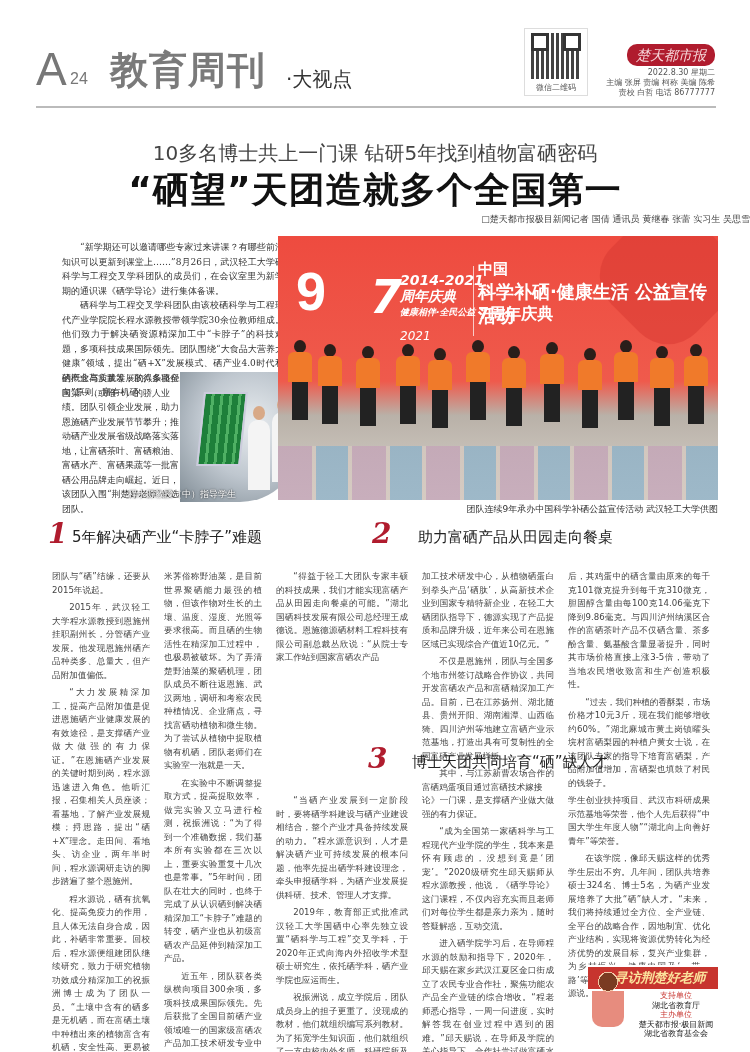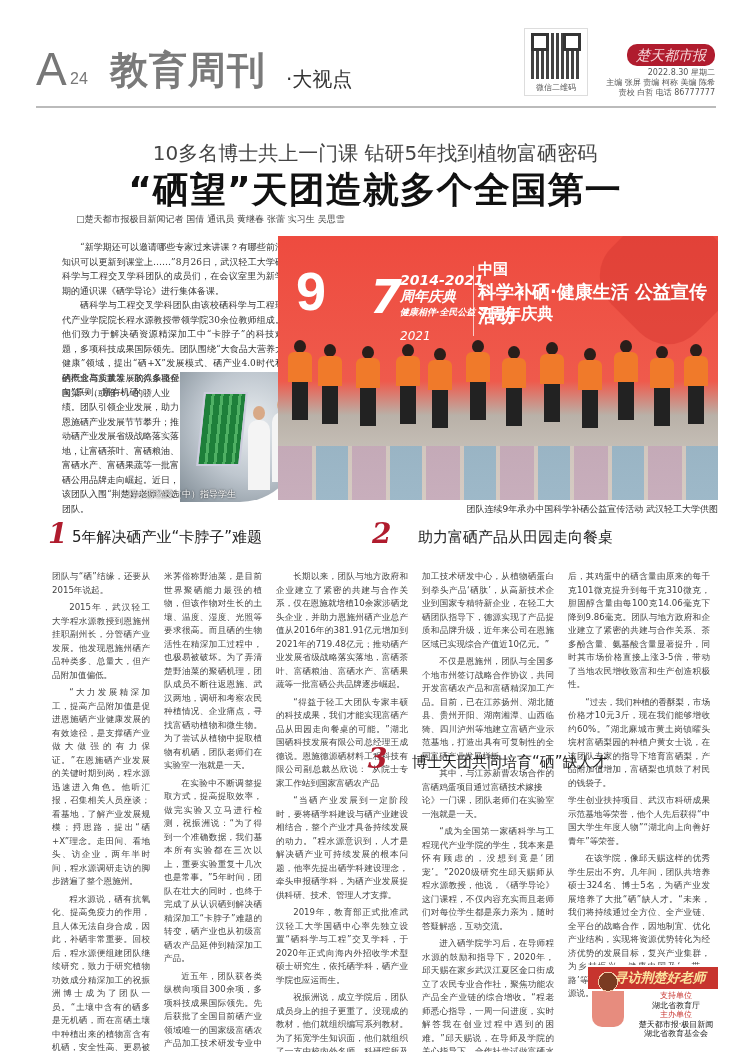--- a/index.html
+++ b/index.html
@@ -18,21 +18,21 @@
       #222;opacity:.85;}
   .qr-code::before,.qr-code::after{content:"";position:absolute;width:12px;height:12px;border:3px solid #111;background:#fff;}
   .qr-code::before{left:0;top:0;}
   .qr-code::after{right:0;top:0;}
   .qr-label{position:absolute;left:0;width:62px;top:53px;font-size:8px;text-align:center;color:#555;}
   .brand{left:627px;top:44px;width:88px;height:22px;background:#b01c2e;color:#f6d7da;font-size:14px;text-align:center;line-height:22px;font-style:italic;font-family:"DejaVu Serif",serif;border-radius:10px;}
   .meta{left:600px;top:68px;width:115px;text-align:right;font-size:8px;line-height:10px;color:#555;}
   
   .kicker{left:0;width:750px;top:140px;text-align:center;font-size:20px;color:#444;}
   .headline{left:0;width:750px;top:166px;text-align:center;font-size:36px;font-weight:bold;color:#111;letter-spacing:1px;}
-  .byline{left:0;width:750px;top:213px;text-align:left;font-size:9px;color:#444;padding-left:76px;box-sizing:border-box;}
+  .byline{left:0;width:750px;top:213px;text-align:right;font-size:9px;color:#444;padding-left:76px;box-sizing:border-box;}
   
   .intro{left:62px;top:240px;width:222px;font-family:"DejaVu Serif",serif;font-size:9px;line-height:14.5px;color:#333;text-align:justify;}
   .intro p{margin:0;text-indent:2em;}
   .intro-narrow{left:62px;top:371px;width:118px;font-family:"DejaVu Serif",serif;font-size:9px;line-height:14.5px;color:#333;}
   .intro-narrow p{margin:0;}
   
   .lab-photo{left:180px;top:372px;width:120px;height:130px;border-radius:0 0 60px 0;overflow:hidden;
     background:radial-gradient(circle at 60% 40%,#e8ecef 0,#bfc7cf 50%,#7f8b94 100%);}
   .lab-glass{position:absolute;left:20px;top:20px;width:40px;height:70px;background:repeating-linear-gradient(90deg,#1e7f3a 0 6px,#4fb064 6px 9px);transform:skewX(-6deg);border:2px solid #ccd;}
   .lab-person{position:absolute;width:22px;height:70px;border-radius:10px 10px 0 0;background:#f4f4f4;}
@@ -198,42 +198,41 @@
 </div>
 <div class="abs col" style="left:160px;top:566px;width:106px;">
   <p class="cont">米荠俗称野油菜，是目前世界聚硒能力最强的植物，但该作物对生长的土壤、温度、湿度、光照等要求很高。而且硒的生物活性在精深加工过程中，也极易被破坏。为了弄清楚野油菜的聚硒机理，团队成员不断往返恩施、武汉两地，调研和考察农民种植情况、企业痛点，寻找富硒动植物和微生物。为了尝试从植物中提取植物有机硒，团队老师们在实验室一泡就是一天。</p>
   <p>在实验中不断调整提取方式，提高提取效率，做完实验又立马进行检测，祝振洲说：“为了得到一个准确数据，我们基本所有实验都在三次以上，重要实验重复十几次也是常事。”5年时间，团队在壮大的同时，也终于完成了从认识硒到解决硒精深加工“卡脖子”难题的转变，硒产业也从初级富硒农产品延伸到精深加工产品。</p>
   <p>近五年，团队获各类纵横向项目300余项，多项科技成果国际领先。先后获批了全国目前硒产业领域唯一的国家级富硒农产品加工技术研发专业中心；创立了全国最高层次的硒产业技术与健康中国创新平台联盟，和全国第一家硒科学与工程现代产业学院；设置了全国第一个硒科学与工程交叉学科硕士点，全国第一个涉硒院士专家工作站与博士后科研工作站，全国第一家具有独立研发检测认证国家级资质的第三方评价办公室。</p>
 </div>
 
 <div class="abs sec-num" style="left:372px;top:520px;">2</div>
 <div class="abs sec-title" style="left:418px;top:528px;">助力富硒产品从田园走向餐桌</div>
 <div class="abs col" style="left:272px;top:566px;width:140px;">
-  <p>长期以来，团队与地方政府和企业建立了紧密的共建与合作关系，仅在恩施就培植10余家涉硒龙头企业，并助力恩施州硒产业总产值从2016年的381.91亿元增加到2021年的719.48亿元；推动硒产业发展省级战略落实落地，富硒茶叶、富硒粮油、富硒水产、富硒果蔬等一批富硒公共品牌逐步崛起。</p>
   <p>“得益于轻工大团队专家丰硕的科技成果，我们才能实现富硒产品从田园走向餐桌的可能。”湖北国硒科技发展有限公司总经理王成德说。恩施德源硒材料工程科技有限公司副总裁丛欣说：“从院士专家工作站到国家富硒农产品</p>
 </div>
 <div class="abs col" style="left:418px;top:566px;width:140px;">
   <p class="cont">加工技术研发中心，从植物硒蛋白到拳头产品‘硒肽’，从高新技术企业到国家专精特新企业，在轻工大硒团队指导下，德源实现了产品提质和品牌升级，近年来公司在恩施区域已实现综合产值近10亿元。”</p>
   <p>不仅是恩施州，团队与全国多个地市州签订战略合作协议，共同开发富硒农产品和富硒精深加工产品。目前，已在江苏扬州、湖北随县、贵州开阳、湖南湘潭、山西临猗、四川泸州等地建立富硒产业示范基地，打造出具有可复制性的全国富硒产业发展样板。</p>
   <p>其中，与江苏新曹农场合作的富硒鸡蛋项目通过富硒技术嫁接</p>
 </div>
 <div class="abs col" style="left:564px;top:566px;width:150px;">
-  <p class="cont">后，其鸡蛋中的硒含量由原来的每千克101微克提升到每千克310微克，胆固醇含量由每100克14.06毫克下降到9.86毫克。团队与地方政府和企业建立了紧密的共建与合作关系、茶多酚含量、氨基酸含量显著提升，同时其市场价格直接上涨3-5倍，带动了当地农民增收致富和生产创造积极性。</p>
+  <p class="cont">后，其鸡蛋中的硒含量由原来的每千克101微克提升到每千克310微克，胆固醇含量由每100克14.06毫克下降到9.86毫克。与四川泸州纳溪区合作的富硒茶叶产品不仅硒含量、茶多酚含量、氨基酸含量显著提升，同时其市场价格直接上涨3-5倍，带动了当地农民增收致富和生产创造积极性。</p>
   <p>“过去，我们种植的香酥梨，市场价格才10元3斤，现在我们能够增收约60%。”湖北麻城市黄土岗镇曜头垸村富硒梨园的种植户黄女士说，在该团队专家的指导下培育富硒梨，产品附加值增加，富硒梨也填鼓了村民的钱袋子。</p>
 </div>
 
 <div class="abs sec-num" style="left:368px;top:745px;">3</div>
 <div class="abs sec-title" style="left:412px;top:753px;">博士天团共同培育“硒”缺人才</div>
 <div class="abs col" style="left:272px;top:790px;width:140px;">
   <p>“当硒产业发展到一定阶段时，要将硒学科建设与硒产业建设相结合，整个产业才具备持续发展的动力。”程水源意识到，人才是解决硒产业可持续发展的根本问题，他率先提出硒学科建设理念，牵头申报硒学科，为硒产业发展提供科研、技术、管理人才支撑。</p>
   <p>2019年，教育部正式批准武汉轻工大学国硒中心率先独立设置“硒科学与工程”交叉学科，于2020年正式向海内外招收学术型硕士研究生，依托硒学科，硒产业学院也应运而生。</p>
   <p>祝振洲说，成立学院后，团队成员身上的担子更重了。没现成的教材，他们就组织编写系列教材。为了拓宽学生知识面，他们就组织了一支由校内外名师、科研院所及企业高管组成，且80%有海外背景的“博士天团”共授《硒学导</p>
 </div>
 <div class="abs col" style="left:418px;top:790px;width:140px;">
-  <p class="cont">论》一门课，团队老师们在实验室一泡就是一天。</p>
+  <p class="cont">论》一门课，是支撑硒产业做大做强的有力保证。</p>
   <p>“成为全国第一家硒科学与工程现代产业学院的学生，我本来是怀有顾虑的，没想到竟是‘团宠’。”2020级研究生邱天赐师从程水源教授，他说，《硒学导论》这门课程，不仅内容充实而且老师们对每位学生都是亲力亲为，随时答疑解惑，互动交流。</p>
   <p>进入硒学院学习后，在导师程水源的鼓励和指导下，2020年，邱天赐在家乡武汉江夏区金口街成立了农民专业合作社，聚焦功能农产品全产业链的综合增收。“程老师悉心指导，一周一问进度，实时解答我在创业过程中遇到的困难。”邱天赐说，在导师及学院的关心指导下，合作社尝试做富硒水稻，将实验室的成果转化为可观的创业项目先</p>
 </div>
 <div class="abs col" style="left:564px;top:790px;width:150px;">
   <p class="cont">学生创业扶持项目、武汉市科研成果示范基地等荣誉，他个人先后获得“中国大学生年度人物”“湖北向上向善好青年”等荣誉。</p>
   <p>在该学院，像邱天赐这样的优秀学生层出不穷。几年间，团队共培养硕士324名、博士5名，为硒产业发展培养了大批“硒”缺人才。“未来，我们将持续通过全方位、全产业链、全平台的战略合作，因地制宜、优化产业结构，实现将资源优势转化为经济优势的发展目标，复兴产业集群，为乡村振兴、健康中国及‘一带一路’等国家战略贡献更多力量。”程水源说。</p>
 </div>
 
 <div class="abs ad">
   <div class="ad-top">寻访荆楚好老师</div>

